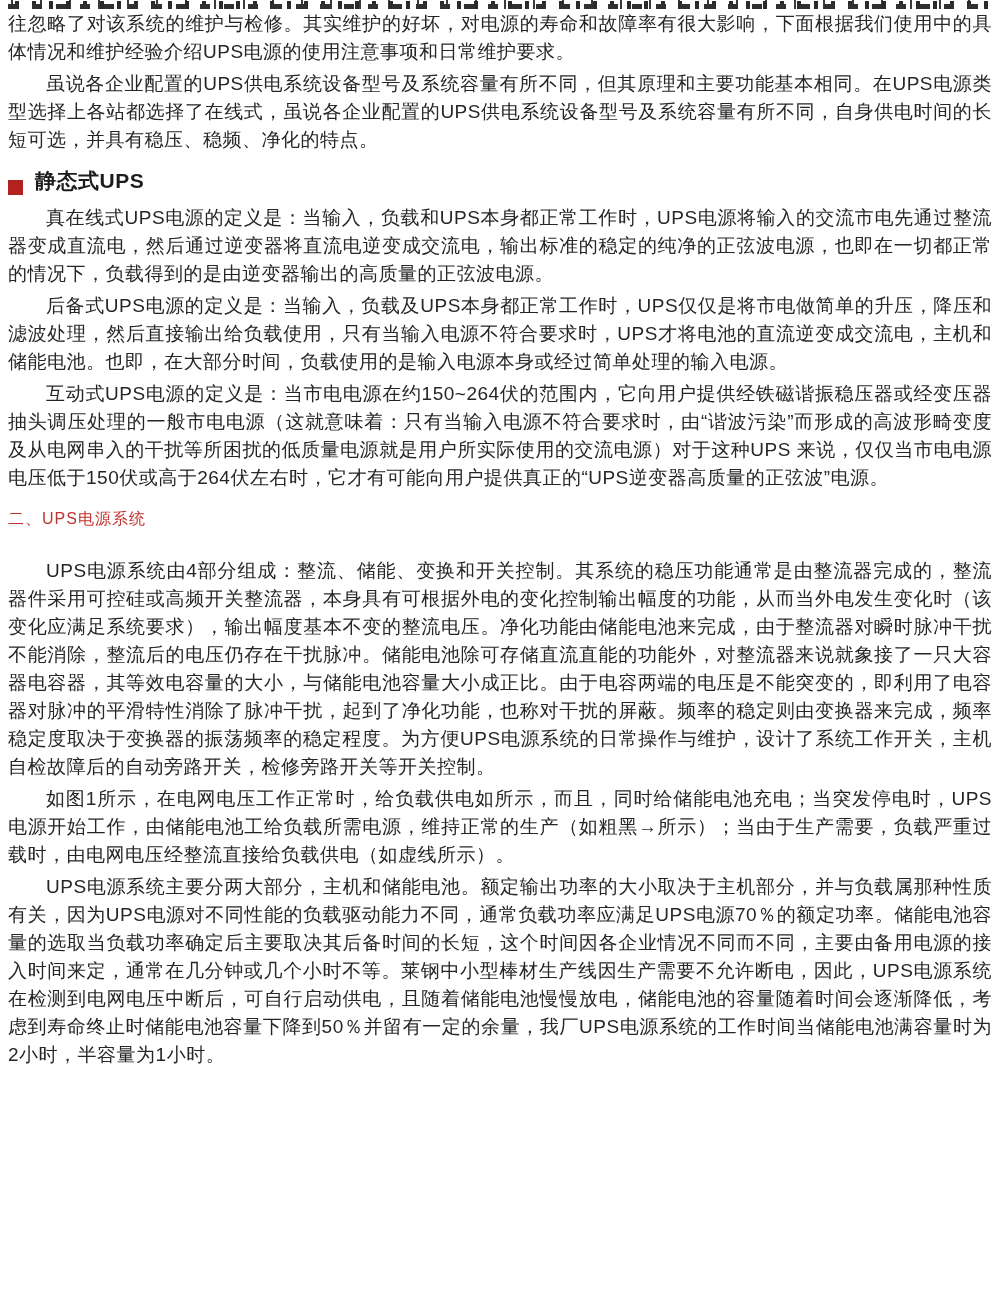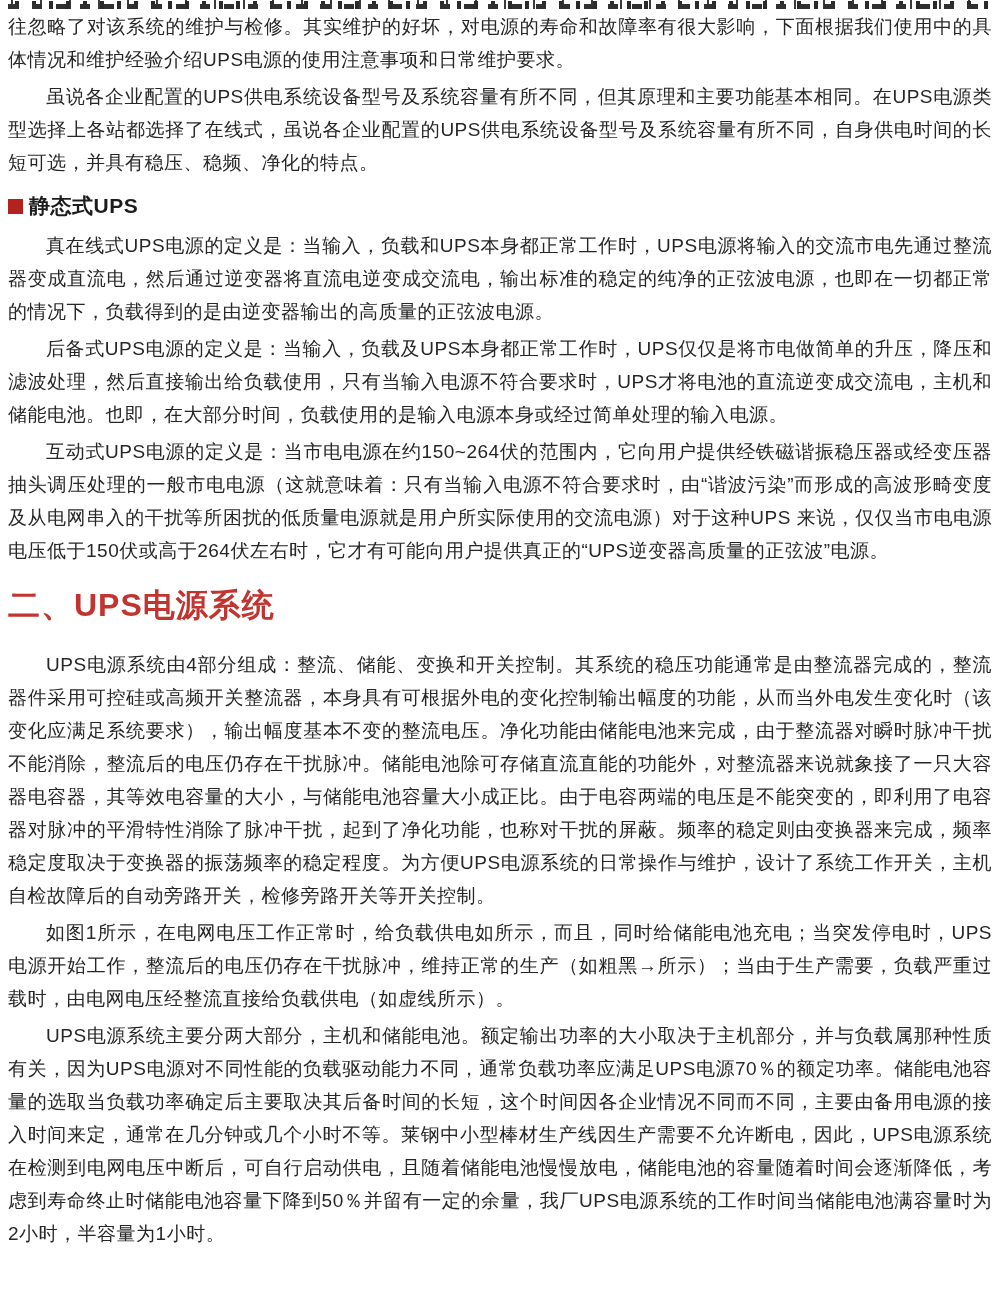--- a/index.html
+++ b/index.html
@@ -20,39 +20,39 @@
   .clip-strip{
     height:9px;margin:0 0 1px 0;
     background:
       repeating-linear-gradient(90deg,#303030 0 10px,transparent 10px 24px) 0 4px/auto 5px repeat-x,
       repeating-linear-gradient(90deg,#2a2a2a 0 4px,transparent 4px 17px) 7px 1px/auto 8px repeat-x,
       repeating-linear-gradient(90deg,#3a3a3a 0 2px,transparent 2px 29px) 3px 0/auto 9px repeat-x;
   }
   p.body-para{
     margin:0 0 4px 0;
     font-size:19px;
-    line-height:33px;
+    line-height:28px;
     text-align:justify;
     text-indent:2em;
     letter-spacing:0.5px;
   }
   p.body-para.no-indent{text-indent:0;}
   h2.sec-static{
-    display:flex;align-items:center;gap:6px;
+    display:flex;align-items:flex-end;gap:12px;
     margin:13px 0 9px 0;
     font-size:21px;font-weight:bold;color:#1c1c1c;
     letter-spacing:0.5px;
   }
   .bullet{
     width:15px;height:15px;flex:0 0 auto;
     background:var(--bullet-red);
   }
   h2.sec-system{
-    margin:17px 0 20px 0;
-    font-size:32px;font-weight:bold;
+    margin:17px 0 27px 0;
+    font-size:16px;font-weight:normal;
     color:var(--heading-red);
     letter-spacing:1px;
   }
 </style>
 </head>
 <body>
 
 <div class="page">
 
   <div class="clip-strip"></div>
@@ -65,16 +65,16 @@
     <span>静态式UPS</span>
   </h2>
 
   <p class="body-para">真在线式UPS电源的定义是：当输入，负载和UPS本身都正常工作时，UPS电源将输入的交流市电先通过整流器变成直流电，然后通过逆变器将直流电逆变成交流电，输出标准的稳定的纯净的正弦波电源，也即在一切都正常的情况下，负载得到的是由逆变器输出的高质量的正弦波电源。</p>
   <p class="body-para">后备式UPS电源的定义是：当输入，负载及UPS本身都正常工作时，UPS仅仅是将市电做简单的升压，降压和滤波处理，然后直接输出给负载使用，只有当输入电源不符合要求时，UPS才将电池的直流逆变成交流电，主机和储能电池。也即，在大部分时间，负载使用的是输入电源本身或经过简单处理的输入电源。</p>
   <p class="body-para">互动式UPS电源的定义是：当市电电源在约150~264伏的范围内，它向用户提供经铁磁谐振稳压器或经变压器抽头调压处理的一般市电电源（这就意味着：只有当输入电源不符合要求时，由“谐波污染”而形成的高波形畸变度及从电网串入的干扰等所困扰的低质量电源就是用户所实际使用的交流电源）对于这种UPS 来说，仅仅当市电电源电压低于150伏或高于264伏左右时，它才有可能向用户提供真正的“UPS逆变器高质量的正弦波”电源。</p>
 
   <h2 class="sec-system">二、UPS电源系统</h2>
 
   <p class="body-para">UPS电源系统由4部分组成：整流、储能、变换和开关控制。其系统的稳压功能通常是由整流器完成的，整流器件采用可控硅或高频开关整流器，本身具有可根据外电的变化控制输出幅度的功能，从而当外电发生变化时（该变化应满足系统要求），输出幅度基本不变的整流电压。净化功能由储能电池来完成，由于整流器对瞬时脉冲干扰不能消除，整流后的电压仍存在干扰脉冲。储能电池除可存储直流直能的功能外，对整流器来说就象接了一只大容器电容器，其等效电容量的大小，与储能电池容量大小成正比。由于电容两端的电压是不能突变的，即利用了电容器对脉冲的平滑特性消除了脉冲干扰，起到了净化功能，也称对干扰的屏蔽。频率的稳定则由变换器来完成，频率稳定度取决于变换器的振荡频率的稳定程度。为方便UPS电源系统的日常操作与维护，设计了系统工作开关，主机自检故障后的自动旁路开关，检修旁路开关等开关控制。</p>
-  <p class="body-para">如图1所示，在电网电压工作正常时，给负载供电如所示，而且，同时给储能电池充电；当突发停电时，UPS电源开始工作，整流后的电压仍存在干扰脉冲，维持正常的生产（如粗黑→所示）；当由于生产需要，负载严重过载时，由电网电压经整流直接给负载供电（如虚线所示）。</p>
+  <p class="body-para">如图1所示，在电网电压工作正常时，给负载供电如所示，而且，同时给储能电池充电；当突发停电时，UPS电源开始工作，由储能电池工给负载所需电源，维持正常的生产（如粗黑→所示）；当由于生产需要，负载严重过载时，由电网电压经整流直接给负载供电（如虚线所示）。</p>
   <p class="body-para">UPS电源系统主要分两大部分，主机和储能电池。额定输出功率的大小取决于主机部分，并与负载属那种性质有关，因为UPS电源对不同性能的负载驱动能力不同，通常负载功率应满足UPS电源70％的额定功率。储能电池容量的选取当负载功率确定后主要取决其后备时间的长短，这个时间因各企业情况不同而不同，主要由备用电源的接入时间来定，通常在几分钟或几个小时不等。莱钢中小型棒材生产线因生产需要不允许断电，因此，UPS电源系统在检测到电网电压中断后，可自行启动供电，且随着储能电池慢慢放电，储能电池的容量随着时间会逐渐降低，考虑到寿命终止时储能电池容量下降到50％并留有一定的余量，我厂UPS电源系统的工作时间当储能电池满容量时为2小时，半容量为1小时。</p>
 
 </div>
 
 </body></html>

